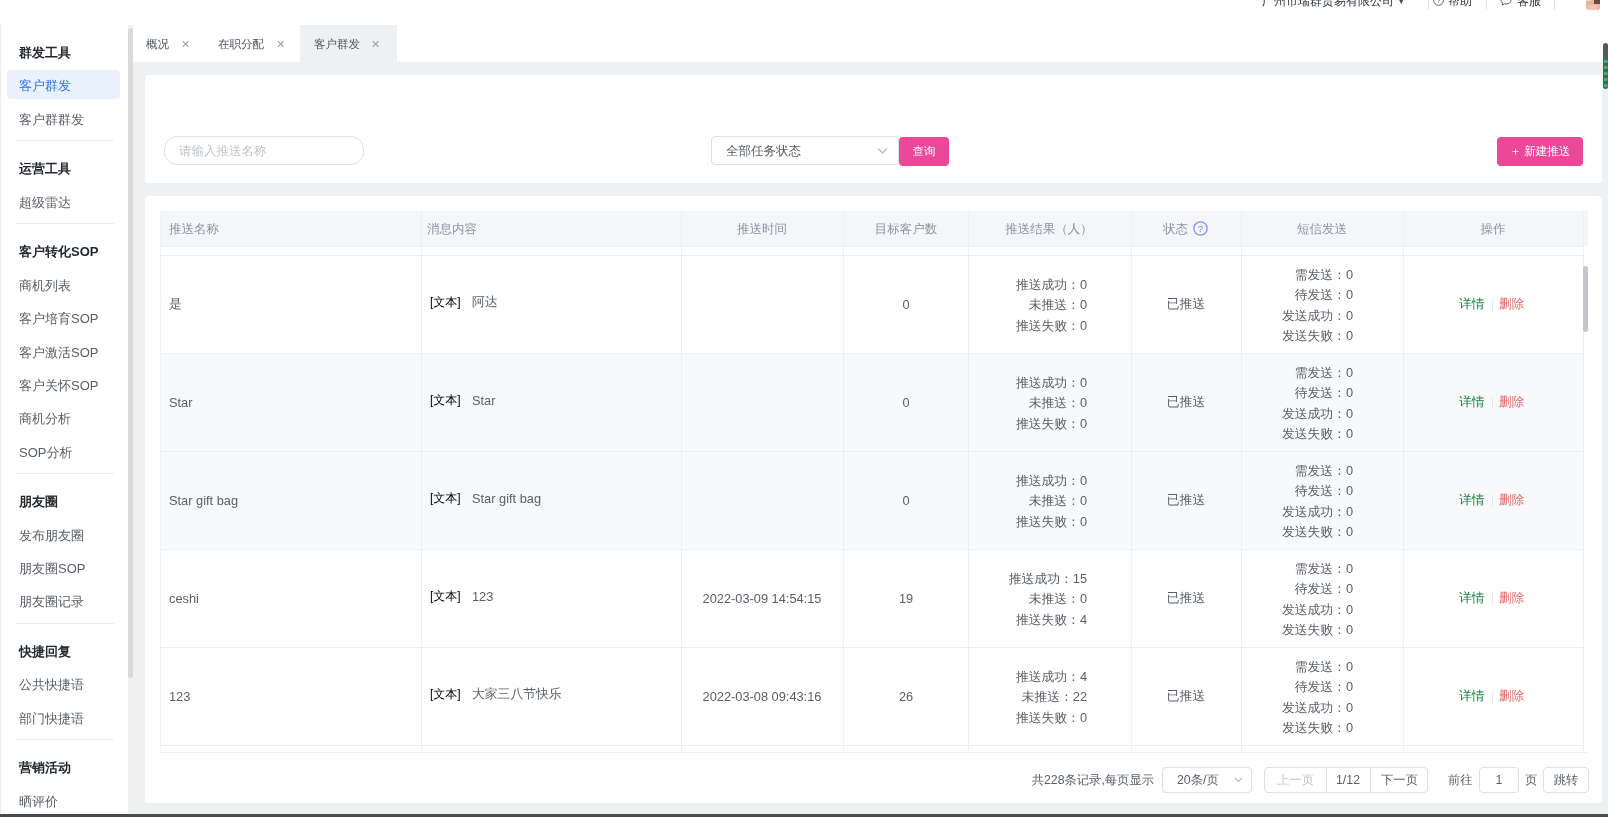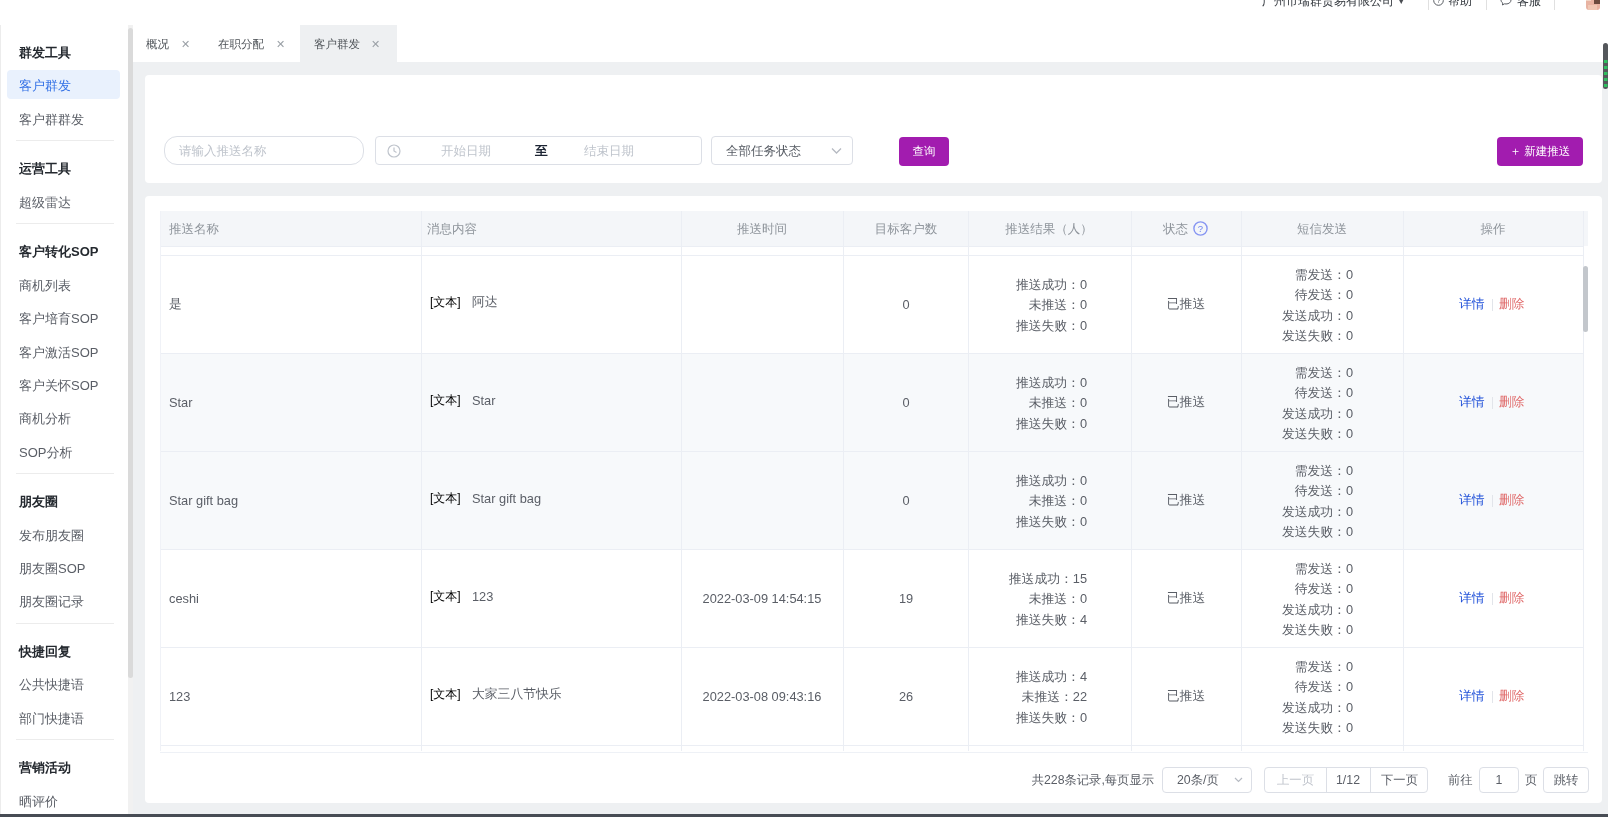--- a/index.html
+++ b/index.html
@@ -29,34 +29,34 @@
   #activetab{position:absolute;left:167px;top:0;width:97px;height:37px;background:#eef0f2;}
   
   #card1{left:145px;top:75px;width:1457px;height:108px;background:#fff;border-radius:4px;}
   #card2{left:145px;top:196px;width:1457px;height:607px;background:#fff;border-radius:4px;}
   
   #notice{position:absolute;left:15px;top:5px;width:1442px;height:36px;background:#fdf5d8;border-radius:4px;}
   #notice .txt{position:absolute;left:18px;top:50%;transform:translateY(-50%);font-size:12.4px;letter-spacing:0.38px;color:#595c61;white-space:nowrap;}
   #notice .lnk{position:absolute;right:24px;top:50%;transform:translateY(-50%);font-size:12.2px;color:#3b82e8;}
   
   .fbox{position:absolute;top:61px;height:29px;border:1px solid #dcdfe6;border-radius:4px;background:#fff;box-sizing:border-box;}
-  .btn{position:absolute;top:62px;height:29px;background:#a21caf;border-radius:4px;color:#fff;font-size:11.5px;display:flex;align-items:center;justify-content:center;}
+  .btn{position:absolute;top:62px;height:29px;background:#ec4899;border-radius:4px;color:#fff;font-size:11.5px;display:flex;align-items:center;justify-content:center;}
   
   .hl{position:absolute;left:15px;width:1423px;height:1px;background:#ebeef4;}
   .vl{position:absolute;top:15px;width:1px;height:540px;background:#ebeef4;}
   .th{position:absolute;top:32.5px;transform:translateY(-50%);font-size:12.5px;color:#8e949b;white-space:nowrap;}
   .thc{transform:translate(-50%,-50%);}
   .td{position:absolute;transform:translateY(-50%);font-size:12.8px;color:#5a5e66;white-space:nowrap;}
   .tdc{transform:translate(-50%,-50%);}
   .tdr{text-align:right;line-height:20.5px;transform:none;}
   .opdiv{position:absolute;left:1346.5px;width:1px;height:12px;background:#e2e5ea;}
   .pg{position:absolute;transform:translateY(-50%);font-size:12.3px;color:#5a5e66;white-space:nowrap;}
   .pbox{position:absolute;height:26px;border:1px solid #dcdfe6;border-radius:4px;background:#fff;box-sizing:border-box;font-size:12.3px;color:#5a5e66;white-space:nowrap;}
   
-  .blue{color:#1d4ed8;}
+  .blue{color:#15803d;}
   .blue2{color:#000000;font-size:12px;}
   .red{color:#e06b6b;}
 </style>
 </head>
 <body>
 <div id="page">
 
   <div class="abs" id="topbar">
     <span class="co">广州市瑞群贸易有限公司 <span style="font-size:8px;color:#4a4d52;position:relative;top:-1px;">▼</span></span>
     <span class="sep" style="left:1428px;"></span>
@@ -129,31 +129,22 @@
     <span class="tabt" style="left:181px;">客户群发</span>
     <span class="tabx" style="left:238px;">✕</span>
   </div>
 
   <div class="abs" id="card1">
 
     <div class="fbox" style="left:19px;width:200px;border-radius:13px;">
       <span style="position:absolute;left:14px;top:50%;transform:translateY(-50%);font-size:12.5px;color:#bfc4cc;">请输入推送名称</span>
     </div>
 
-    <div class="fbox" style="left:230px;width:327px;">
-      <svg style="position:absolute;left:11px;top:50%;transform:translateY(-50%);" width="14" height="14" viewBox="0 0 14 14">
-          <circle cx="7" cy="7" r="6" fill="none" stroke="#bfc4cc" stroke-width="1.2"></circle>
-          <path d="M7 3.5 L7 7 L9.5 8.5" fill="none" stroke="#bfc4cc" stroke-width="1.2"></path>
-        </svg>
-      <span style="position:absolute;left:65px;top:50%;transform:translateY(-50%);font-size:12.5px;color:#bfc4cc;">开始日期</span>
-      <span style="position:absolute;left:159px;top:50%;transform:translateY(-50%);font-size:12.8px;color:#1c2433;font-weight:700;">至</span>
-      <span style="position:absolute;left:208px;top:50%;transform:translateY(-50%);font-size:12.5px;color:#bfc4cc;">结束日期</span>
-    </div>
-
-    <div class="fbox" style="left:566px;width:142px;">
+
+    <div class="fbox" style="left:566px;width:188px;">
       <span style="position:absolute;left:14px;top:50%;transform:translateY(-50%);font-size:12.5px;color:#565b63;">全部任务状态</span>
       <svg style="position:absolute;right:10px;top:50%;transform:translateY(-50%);" width="11" height="7" viewBox="0 0 11 7">
           <path d="M1 1 L5.5 5.5 L10 1" fill="none" stroke="#b6bac2" stroke-width="1.3"></path>
         </svg>
     </div>
     <div class="btn" style="left:754px;width:50px;">查询</div>
     <div class="btn" style="left:1352px;width:86px;">＋ 新建推送</div>
   </div>
 
   <div class="abs" id="card2">

